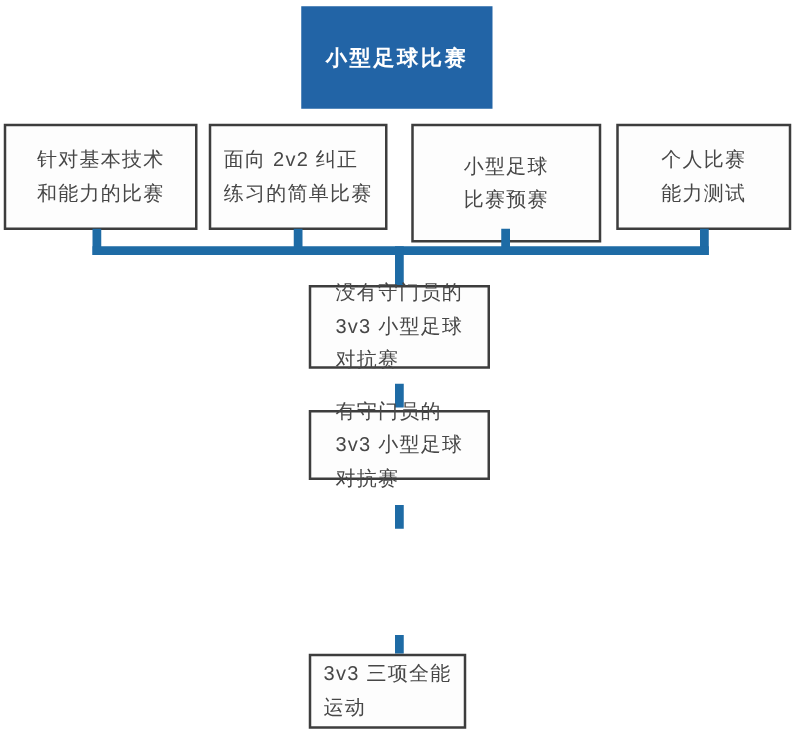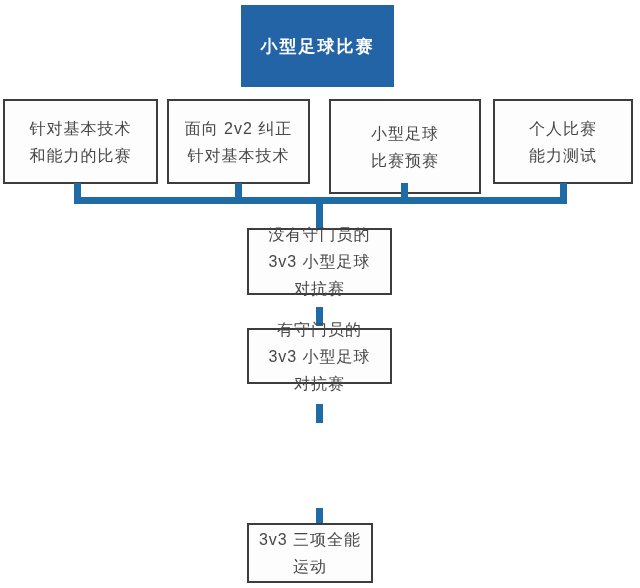--- a/index.html
+++ b/index.html
@@ -10,21 +10,20 @@
     height: 588px;
     background: var(--background, #ffffff);
     font-family: "Liberation Sans", "DejaVu Sans", sans-serif;
     overflow: hidden;
   }
   .node {
     position: absolute;
     display: flex;
     align-items: center;
     justify-content: center;
-    text-align: center;
     background: var(--box-bg, #fdfdfd);
     border: 2px solid var(--box-border, #3d3d3d);
     color: var(--box-text, #474747);
     font-size: 16px;
     line-height: 27px;
     letter-spacing: 1px;
   }
   .node .label { white-space: pre-line; }
   .root {
     background: var(--root-bg, #2264a6);
@@ -47,21 +46,21 @@
   <div class="node root" style="left:241px; top:5px; width:153px; height:82px;">
     <span class="label">小型足球比赛</span>
   </div>
 
   <div class="node" style="left:3px; top:99px; width:155px; height:85px;">
     <span class="label">针对基本技术
 和能力的比赛</span>
   </div>
   <div class="node" style="left:167px; top:99px; width:143px; height:85px;">
     <span class="label">面向 2v2 纠正
-针对基本技术</span>
+练习的简单比赛</span>
   </div>
   <div class="node" style="left:329px; top:99px; width:152px; height:95px;">
     <span class="label">小型足球
 比赛预赛</span>
   </div>
   <div class="node" style="left:493px; top:99px; width:140px; height:85px;">
     <span class="label">个人比赛
 能力测试</span>
   </div>
 

